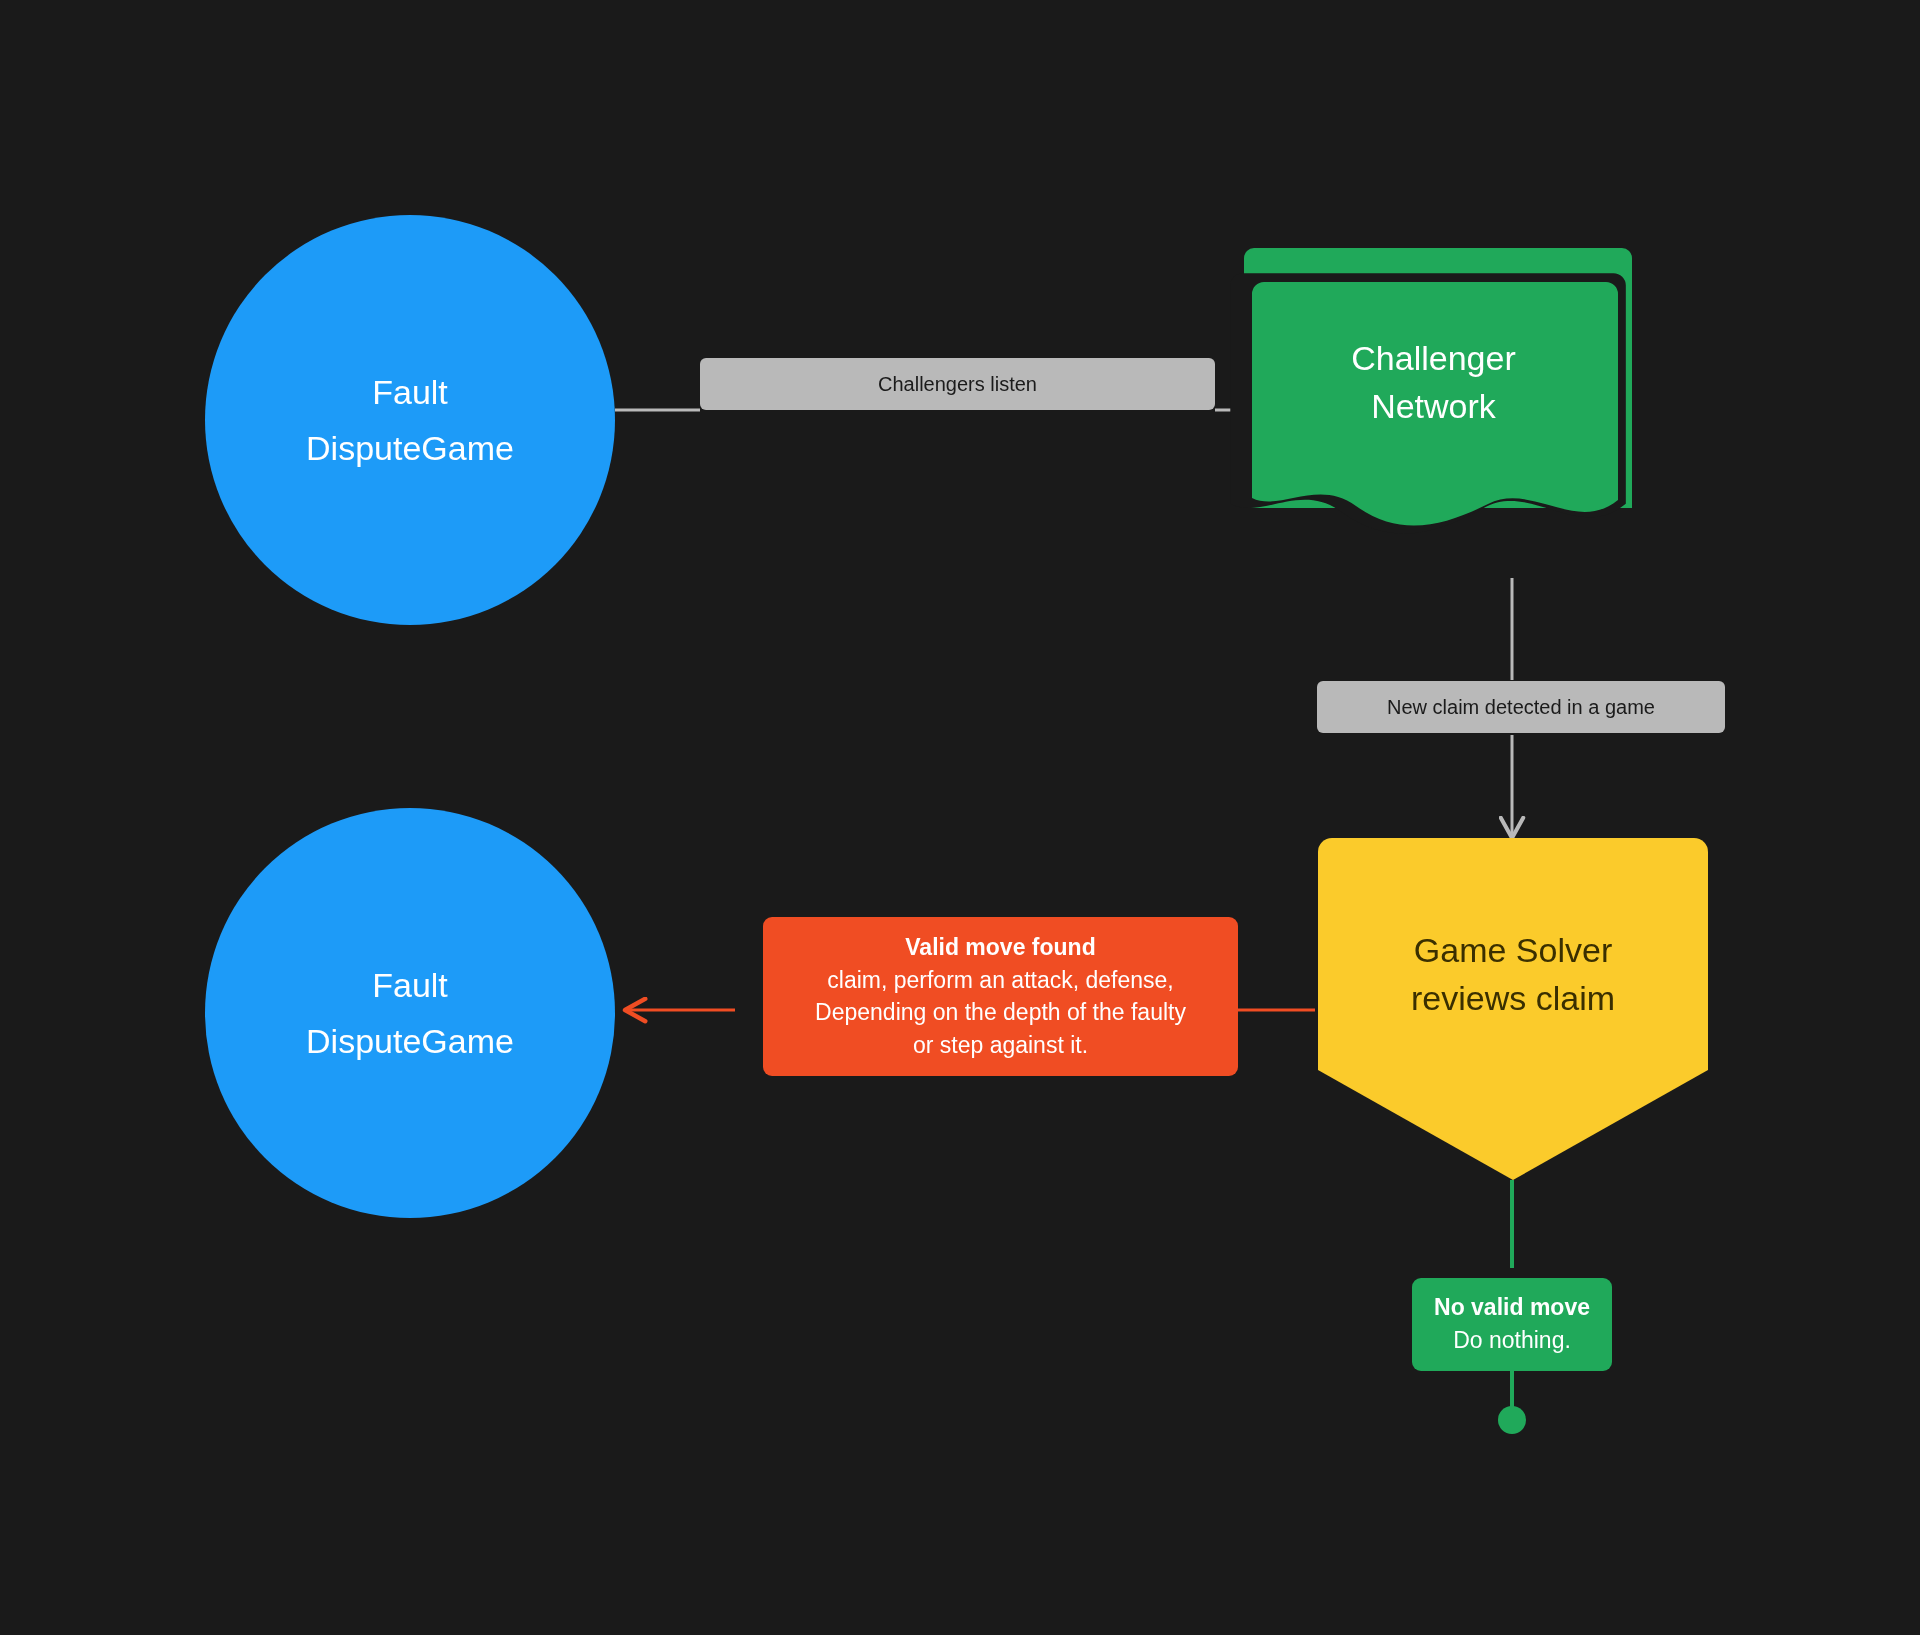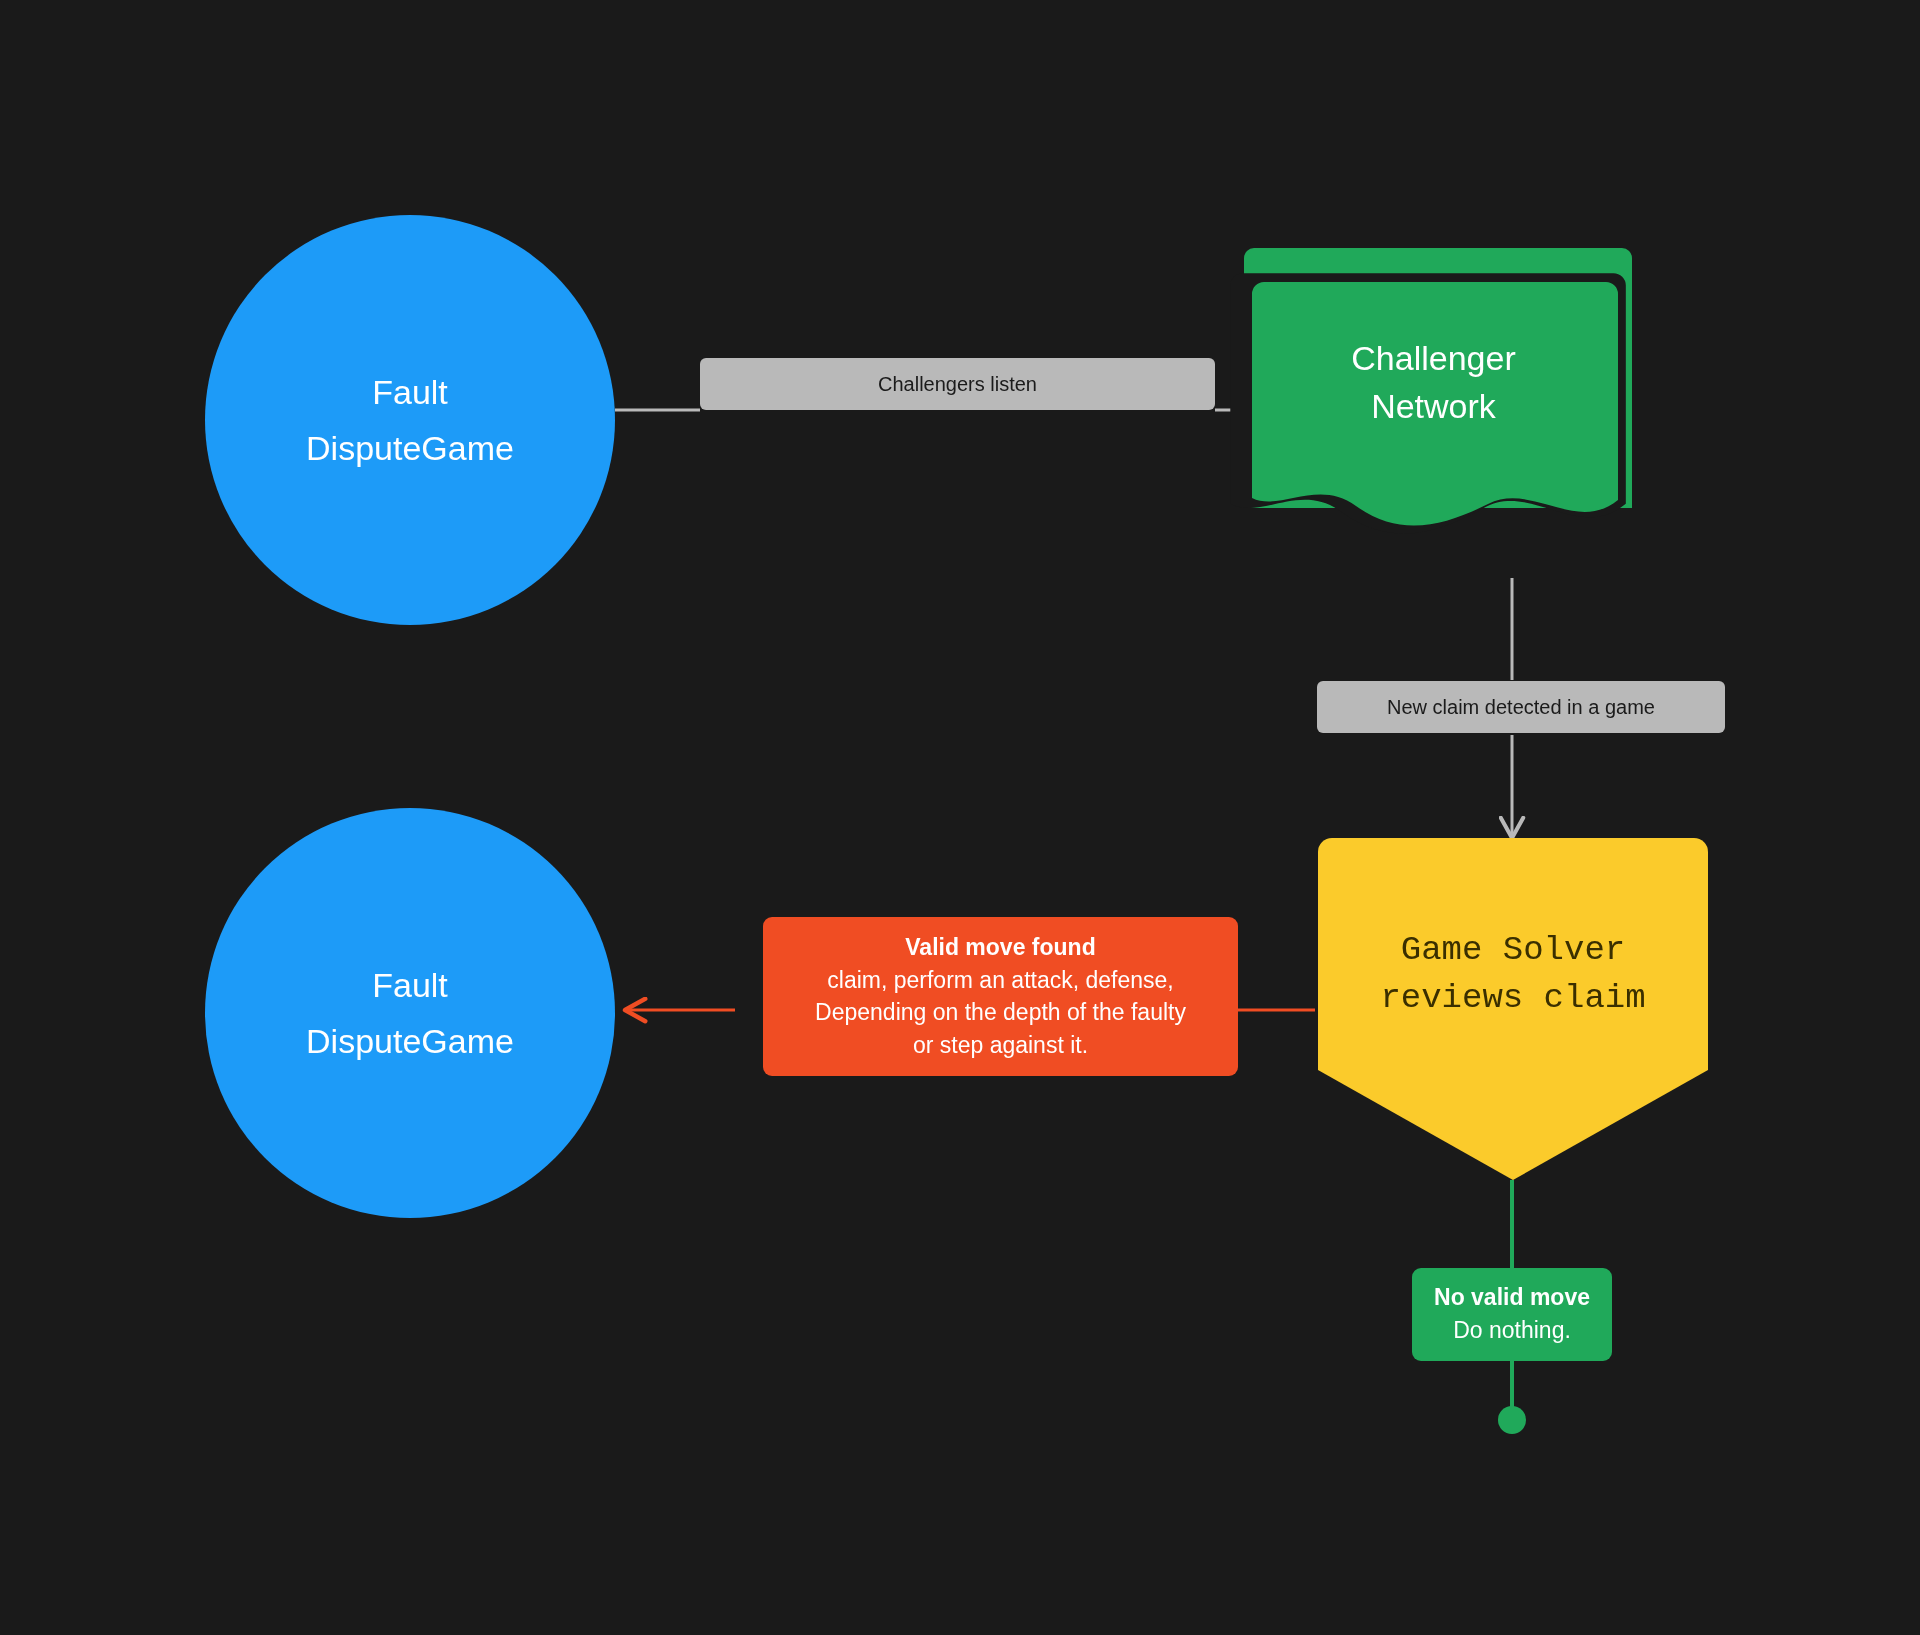--- a/index.html
+++ b/index.html
@@ -56,21 +56,20 @@
     top: 94px;
     text-align: center;
     color: #ffffff;
     font-size: 34px;
     line-height: 1.42;
   }
   .doc-node .doc-label .ln { display: block; }
 
   .shield-node {
     position: absolute;
-    font-family: Liberation Mono, monospace;
   }
   .shield-node .shield-label {
     position: absolute;
     left: 0;
     right: 0;
     top: 88px;
     text-align: center;
     color: #3a2f00;
     font-size: 34px;
     line-height: 1.42;
@@ -99,20 +98,21 @@
     padding: 14px 18px;
     border-radius: 9px;
   }
   .edge-label.green {
     background: #20a95a;
     color: #ffffff;
     font-size: 23px;
     line-height: 1.45;
     padding: 13px 18px;
     border-radius: 9px;
+    margin-top: 10px;
   }
   .edge-label .ln { display: block; }
   .edge-label .bold { font-weight: bold; }
 </style>
 </head>
 <body>
 
 <div id="canvas">
 
   <svg class="layer-svg" viewBox="0 0 1920 1635" xmlns="http://www.w3.org/2000/svg">

